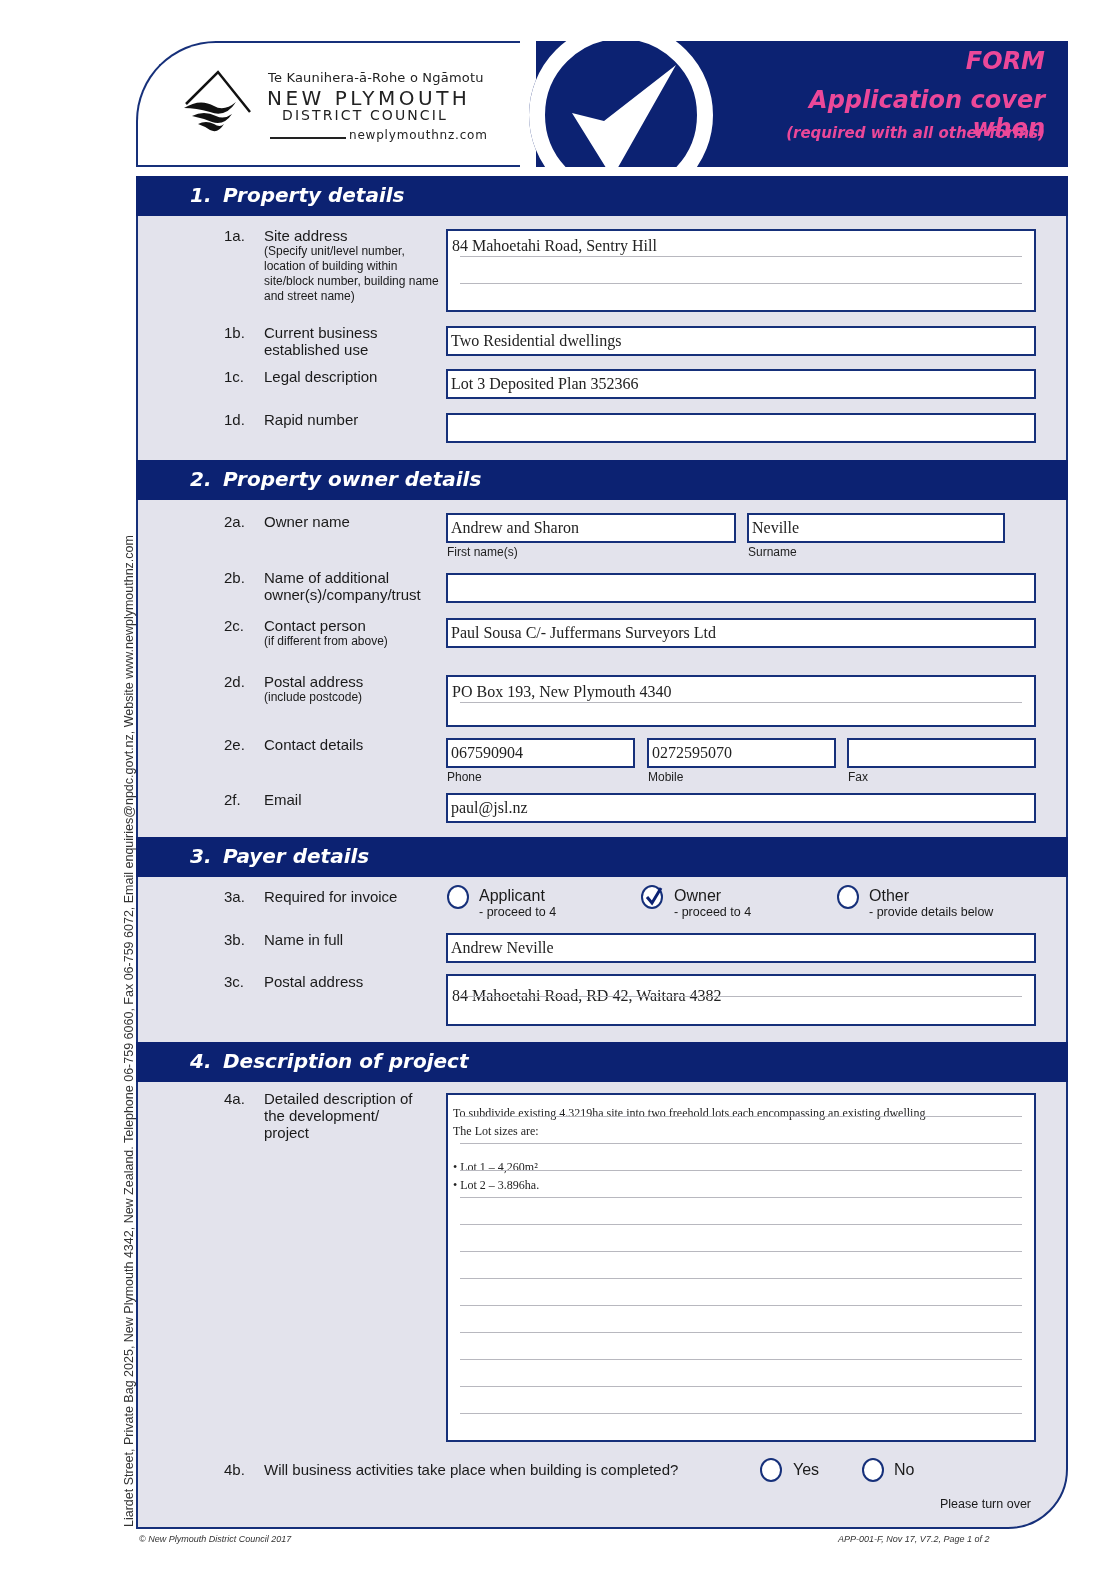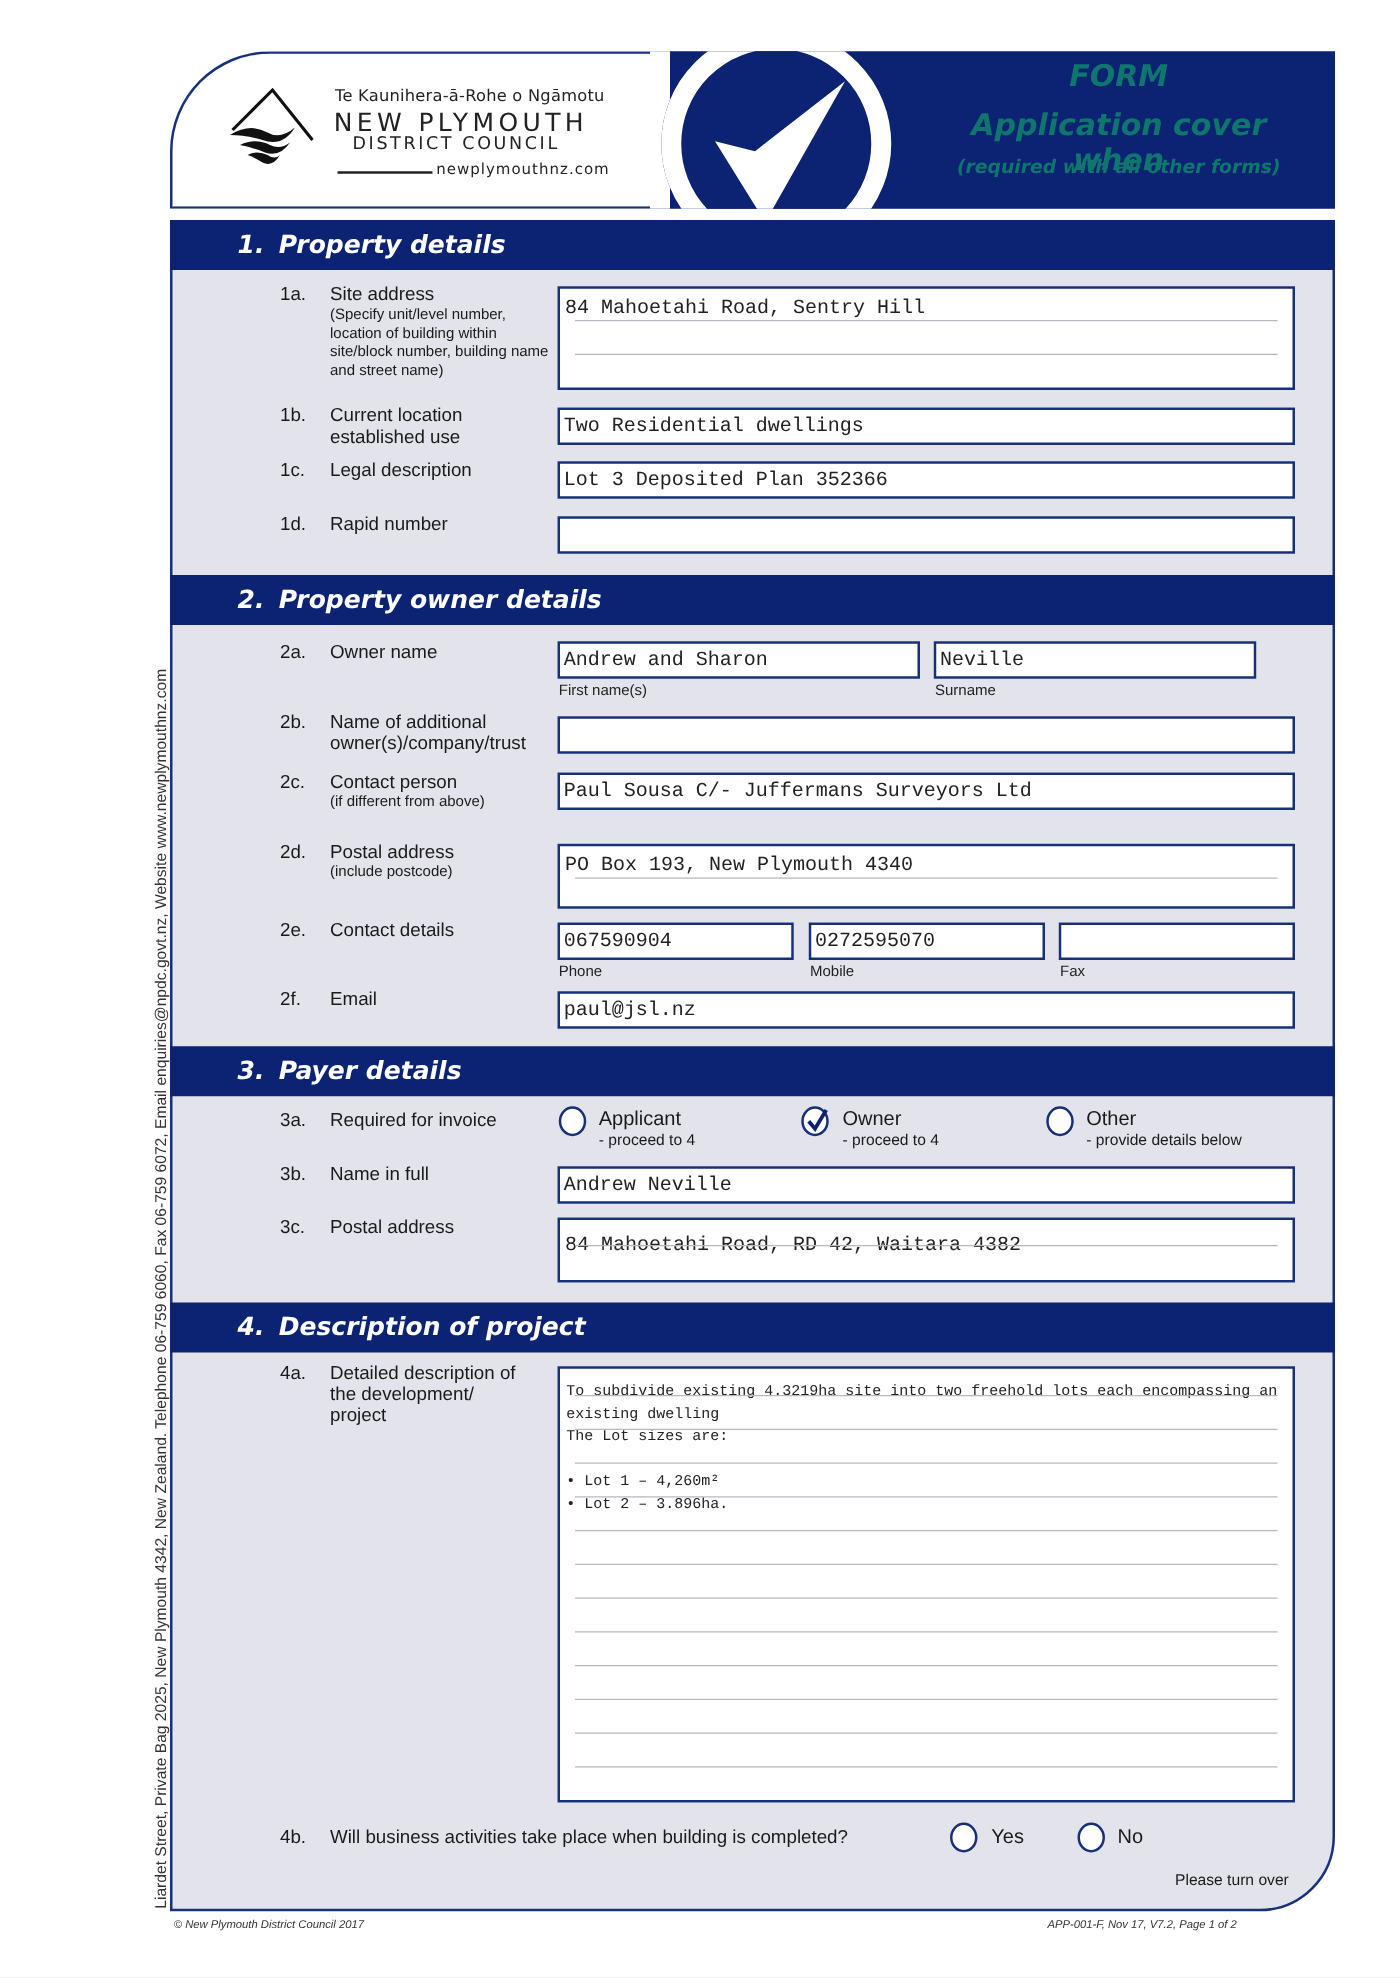--- a/index.html
+++ b/index.html
@@ -19,21 +19,21 @@
     position: absolute; left: 536px; top: 41px; width: 532px; height: 126px;
     background: #0c2272;
   }
   .logo-text { position: absolute; color: #222; font-family: "DejaVu Sans", sans-serif; }
   .maori { left: 268px; top: 70px; font-size: 13px; letter-spacing: 0.2px; }
   .np { left: 267px; top: 86px; font-size: 20px; letter-spacing: 3.5px; font-weight: normal; }
   .dc { left: 282px; top: 107px; font-size: 14px; letter-spacing: 2.1px; }
   .url-line { left: 270px; top: 137px; width: 76px; height: 1.5px; background: #222; }
   .url { left: 349px; top: 128px; font-size: 12px; letter-spacing: 0.8px; }
 
-  .hdr-title { position: absolute; color: #0f766e; font-family: "DejaVu Sans", sans-serif; font-style: italic; text-align: center; left: 745px; width: 300px; }
+  .hdr-title { position: absolute; color: #ec4899; font-family: "DejaVu Sans", sans-serif; font-style: italic; text-align: right; left: 745px; width: 300px; }
   .hdr-form { top: 47px; font-size: 24px; font-weight: bold; }
   .hdr-app { top: 86px; font-size: 24px; font-weight: bold; }
   .hdr-req { top: 124px; font-size: 15px; font-weight: bold; }
 
   
   #panel {
     position: absolute; left: 136px; top: 176px; width: 932px; height: 1353px;
     background: #e3e3ec; border: 2px solid #16307a; border-bottom-right-radius: 60px;
     box-sizing: border-box;
   }
@@ -44,21 +44,21 @@
   .sec-bar .num { position: absolute; left: 54px; top: 7px; }
   .sec-bar .ttl { position: absolute; left: 87px; top: 7px; }
 
   .lbl-num { position: absolute; left: 224px; font-size: 15px; }
   .lbl { position: absolute; left: 264px; font-size: 15px; line-height: 17px; }
   .lbl small { display: block; font-size: 12px; line-height: 15px; }
   .sub { position: absolute; font-size: 12px; color: #222; }
 
   .field {
     position: absolute; background: #fff; border: 2px solid #16307a; box-sizing: border-box;
-    font-family: Liberation Mono, monospace; font-size: 16px; color: #222; padding: 4px 3px 0 3px;
+    font-family: Liberation Serif, serif; font-size: 16px; color: #222; padding: 4px 3px 0 3px;
     white-space: nowrap; overflow: hidden;
   }
   .field.multi { padding: 6px 4px 0 4px; white-space: normal; line-height: 18.5px; }
   .rule { position: absolute; height: 1px; background: #b8b8bf; }
 
   .radio {
     position: absolute; width: 20px; height: 20px; border: 2px solid #16307a; border-radius: 50%;
     background: #fff; box-sizing: border-box;
   }
   .radio svg { position: absolute; left: 0; top: -3px; }
@@ -119,21 +119,21 @@
   <span>Site address</span>
   <small>(Specify unit/level number, location of building within site/block number, building name and street name)</small>
 </div>
 <div class="field multi" style="left:446px;top:229px;width:590px;height:83px">
   <span>84 Mahoetahi Road, Sentry Hill</span>
 </div>
 <div class="rule" style="left:460px;top:256px;width:562px"></div>
 <div class="rule" style="left:460px;top:283px;width:562px"></div>
 
 <div class="lbl-num" style="top:324px">1b.</div>
-<div class="lbl" style="top:324px;width:150px">Current location established use</div>
+<div class="lbl" style="top:324px;width:150px">Current business established use</div>
 <div class="field" style="left:446px;top:326px;width:590px;height:30px">Two Residential dwellings</div>
 
 <div class="lbl-num" style="top:368px">1c.</div>
 <div class="lbl" style="top:368px">Legal description</div>
 <div class="field" style="left:446px;top:369px;width:590px;height:30px">Lot 3 Deposited Plan 352366</div>
 
 <div class="lbl-num" style="top:411px">1d.</div>
 <div class="lbl" style="top:411px">Rapid number</div>
 <div class="field" style="left:446px;top:413px;width:590px;height:30px"></div>
 

